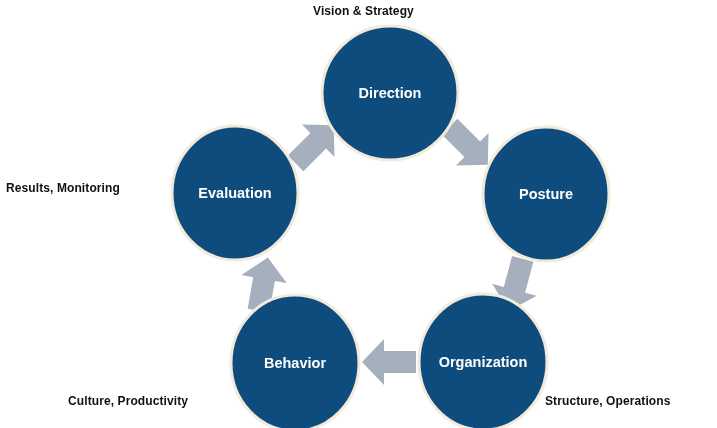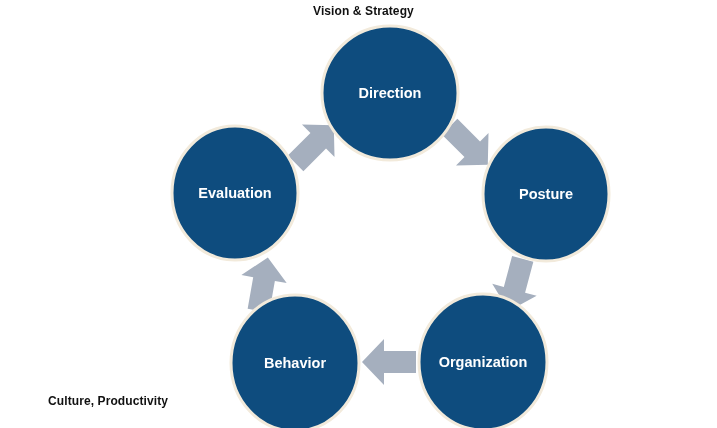--- a/index.html
+++ b/index.html
@@ -103,17 +103,19 @@
         <ellipse cx="235" cy="193" rx="63" ry="67" fill="#0E4C7E" stroke="#F2EADB" stroke-width="3"></ellipse>
         <text class="node-label" x="235" y="194">Evaluation</text>
       </g>
 
     </g>
   </svg>
 
   <div class="outer-label" style="left:313px; top:4px;">Vision &amp; Strategy</div>
 
 
+  <div class="outer-label" style="left:545px; top:394px;">Structure, Operations</div>
 
-  <div class="outer-label" style="left:48px; top:394px;">Culture, Productivity</div>
+  <div class="outer-label" style="left:68px; top:394px;">Culture, Productivity</div>
 
+  <div class="outer-label" style="left:6px; top:181px;">Results, Monitoring</div>
 
 </div>
 
 </body></html>

